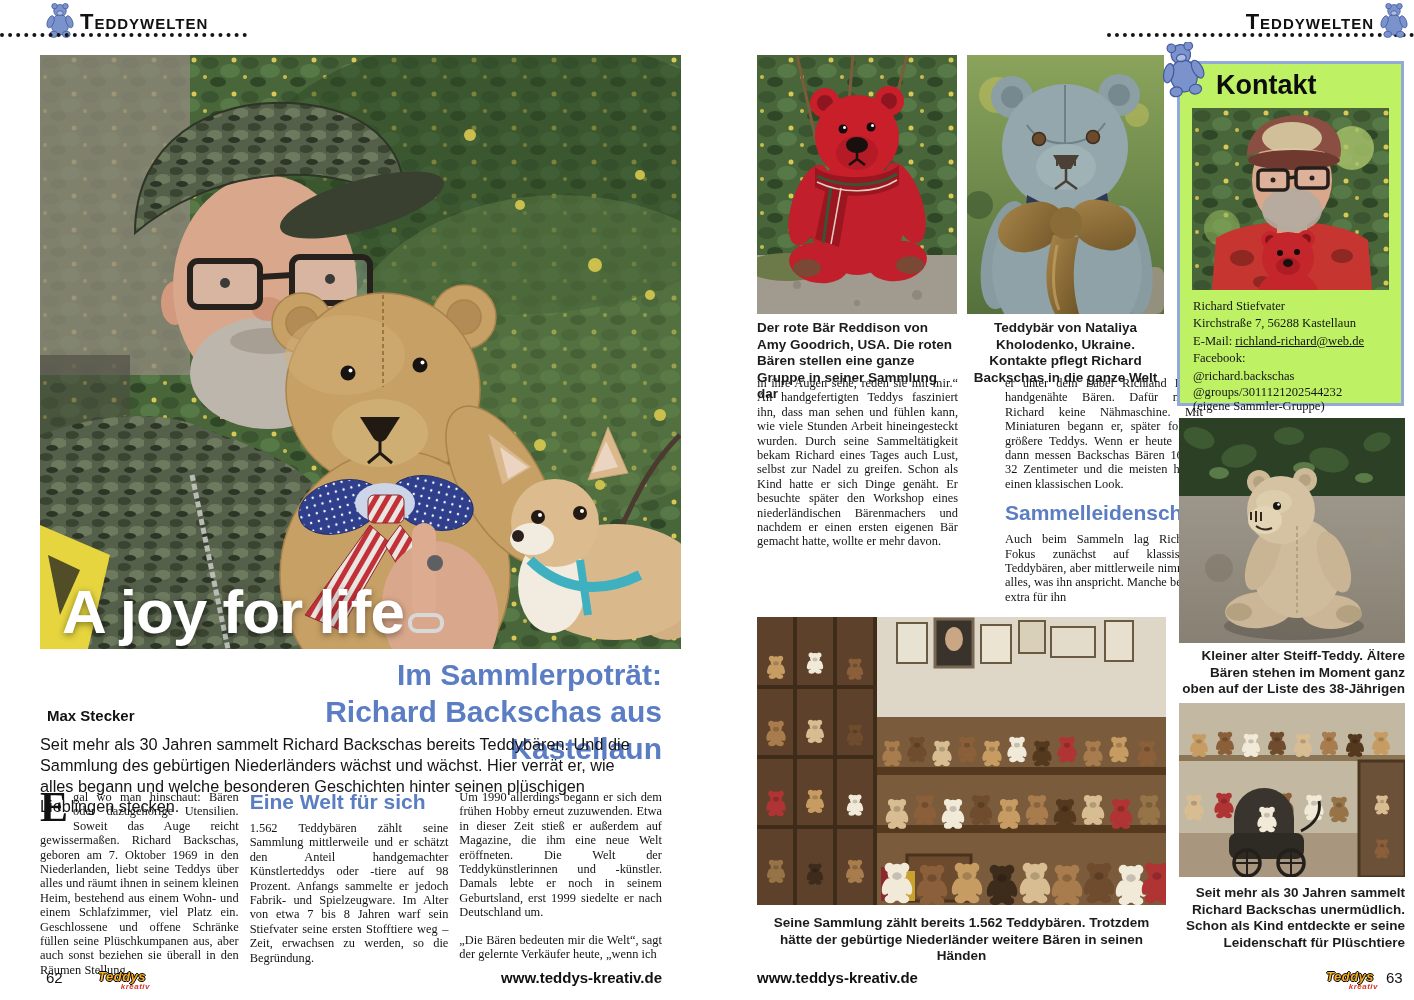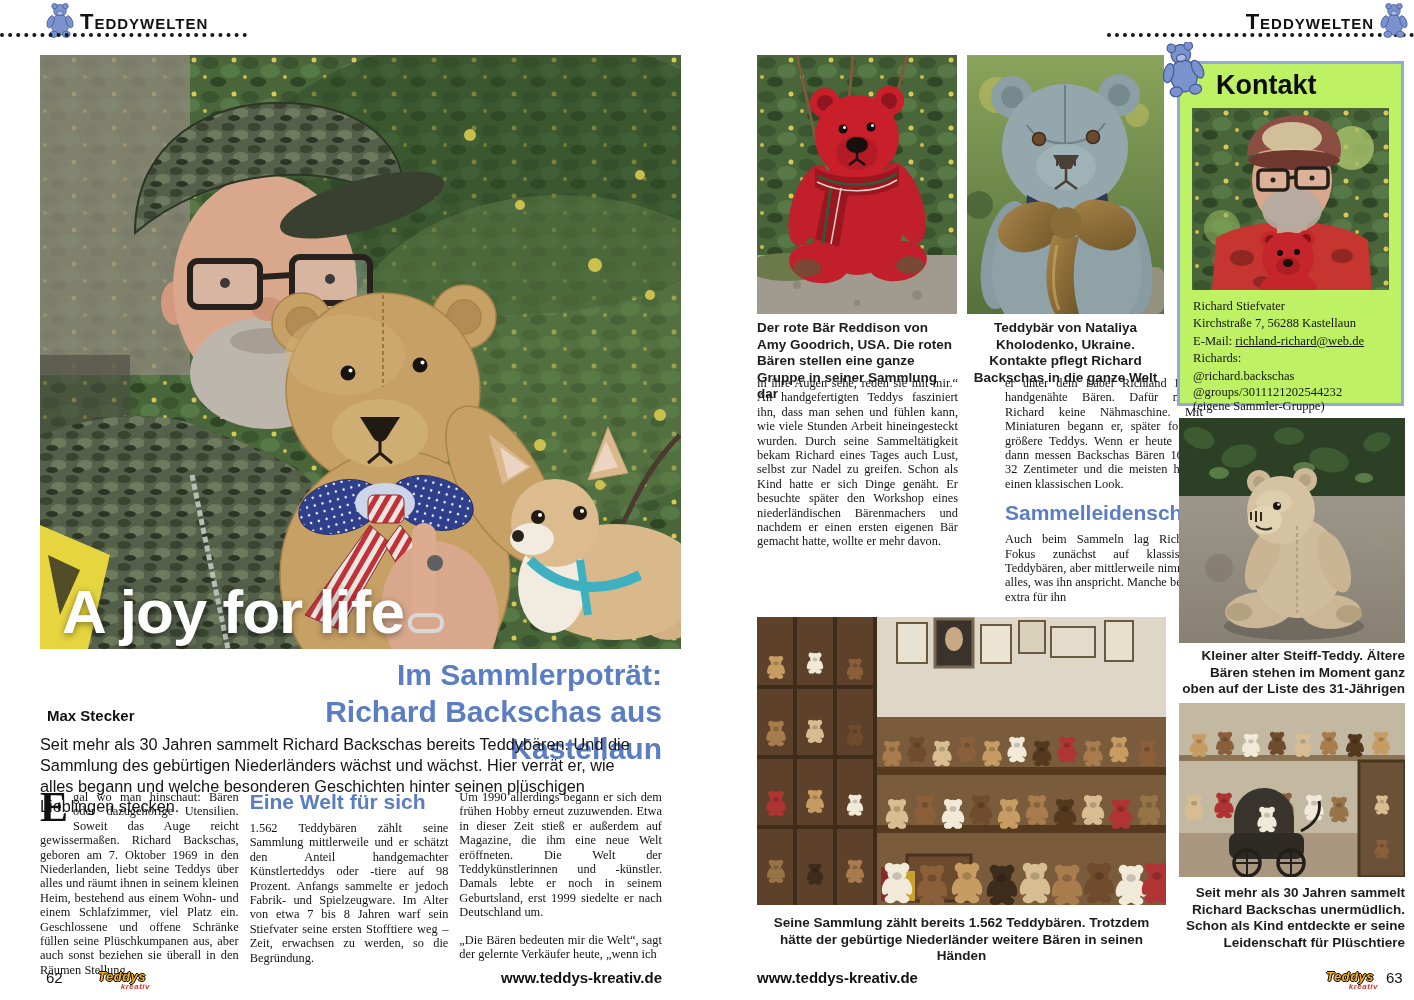--- a/index.html
+++ b/index.html
@@ -379,21 +379,21 @@
       <circle cx="88" cy="145" r="3" fill="#140b0b"></circle>
         <circle cx="105" cy="144" r="3" fill="#140b0b"></circle>
       <ellipse cx="96" cy="158" rx="12" ry="9" fill="#b01c24"></ellipse>
       <ellipse cx="96" cy="155" rx="5" ry="4" fill="#17100e"></ellipse>
     </svg>
   </div>
   <div class="kontakt-txt">
     <div>Richard Stiefvater</div>
     <div>Kirchstraße 7, 56288 Kastellaun</div>
     <div><span>E-Mail: </span><span class="email-link">richland-richard@web.de</span></div>
-    <div>Richards:</div>
+    <div>Facebook:</div>
     <div>@richard.backschas</div>
     <div class="tight">@groups/3011121202544232</div>
     <div class="tight">(eigene Sammler-Gruppe)</div>
   </div>
 </div>
 <div class="abs" style="left:1158px;top:42px;width:50px;height:56px;">
   <svg viewBox="0 0 40 46" width="50" height="56">
       <g fill="#7b93cc" stroke="#44599c" stroke-width="1" transform="rotate(-8 20 23)">
         <use href="#bearicon"></use>
       </g>
@@ -437,21 +437,21 @@
         <line x1="72" y1="94" x2="72" y2="102"></line>
         <line x1="77" y1="93" x2="77" y2="104"></line>
         <line x1="82" y1="94" x2="82" y2="103"></line>
       </g>
     <path d="M77,108 q8,6 16,2" stroke="#34291d" stroke-width="2" fill="none"></path>
     <circle cx="98" cy="88" r="4" fill="#191310"></circle>
       <circle cx="99.5" cy="86.5" r="1.3" fill="#fff"></circle>
     <path d="M118,108 V195" stroke="#b5a180" stroke-width="2" stroke-dasharray="4 3"></path>
   </svg>
 </div>
-<div class="abs caption t-right" style="left:1179px;top:648px;width:226px;">Kleiner alter Steiff-Teddy. Ältere Bären stehen im Moment ganz oben auf der Liste des 31-Jährigen</div>
+<div class="abs caption t-right" style="left:1179px;top:648px;width:226px;">Kleiner alter Steiff-Teddy. Ältere Bären stehen im Moment ganz oben auf der Liste des 38-Jährigen</div>
 
 <div class="photo" style="left:757px;top:617px;width:409px;height:288px;">
   <svg viewBox="0 0 409 288" preserveAspectRatio="none">
     <rect width="409" height="288" fill="#8a6b48"></rect>
     <rect width="409" height="100" fill="#ded6c6"></rect>
     <rect x="140" y="6" width="30" height="40" fill="#e8e2d2" stroke="#6b5a42" stroke-width="2"></rect>
     <rect x="178" y="2" width="38" height="48" fill="#3a332b" stroke="#776753" stroke-width="3"></rect>
     <ellipse cx="197" cy="22" rx="9" ry="12" fill="#c9a784"></ellipse>
     <rect x="224" y="8" width="30" height="38" fill="#ece4d2" stroke="#6b5a42" stroke-width="2"></rect>
     <rect x="262" y="4" width="26" height="32" fill="#d9d0ba" stroke="#6b5a42" stroke-width="2"></rect>

